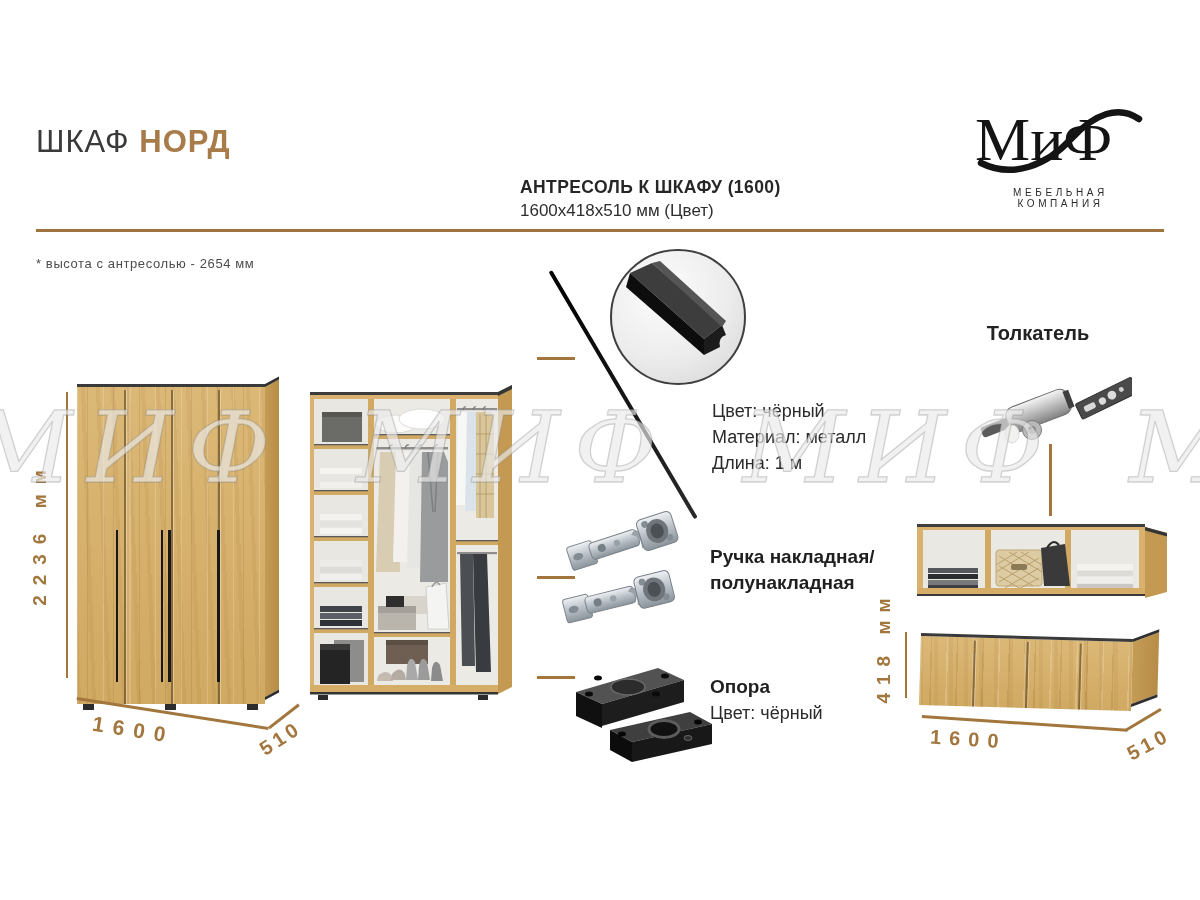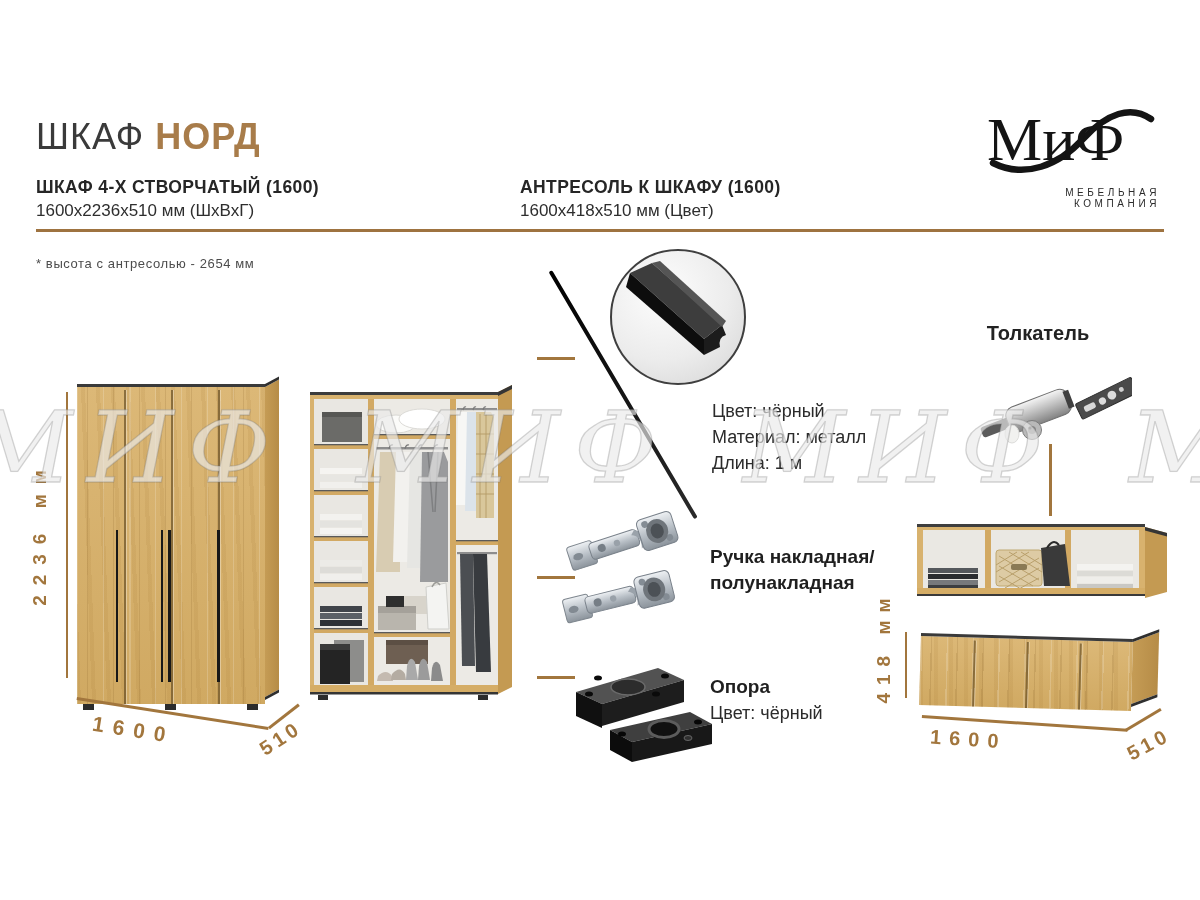--- a/index.html
+++ b/index.html
@@ -2,29 +2,29 @@
 <html><head>
 <meta charset="utf-8">
 <style>
   * { margin:0; padding:0; box-sizing:border-box; }
   html,body { background:#ffffff; }
   body { font-family:"Liberation Sans", sans-serif; }
   #page { position:relative; width:1200px; height:900px; background:#fff; overflow:hidden; }
   .abs { position:absolute; }
 
   
-  .title { left:36px; top:116px; font-size:36px; letter-spacing:1px; color:#3a3a3a; font-weight:400; }
+  .title { left:36px; top:124px; font-size:31px; letter-spacing:1px; color:#3a3a3a; font-weight:400; }
   .title b { color:#a87c4a; font-weight:700; }
   .spec { top:176px; line-height:23px; }
   .spec .nm { font-size:17.5px; font-weight:700; color:#262626; letter-spacing:.4px; }
   .spec .dm { font-size:17px; color:#2e2e2e; }
   .divider { left:36px; top:229px; width:1128px; height:3px; background:#9e7340; }
   .note { left:36px; top:256px; font-size:13px; color:#4c4c4c; letter-spacing:.6px; }
 
-  .logo { right:40px; top:103px; width:175px; text-align:right; }
+  .logo { right:52px; top:103px; width:175px; text-align:center; }
   .logo-sub { font-size:10px; letter-spacing:3.6px; color:#2b2b2b; margin-top:12px; font-weight:500; }
 
   
   .watermark { left:-30px; top:398px; width:1300px; height:105px; z-index:40;
     font-family:"DejaVu Serif", serif; font-style:italic; font-size:100px; line-height:100px;
     letter-spacing:14px; word-spacing:26px; white-space:nowrap; overflow:hidden;
     color:rgba(255,255,255,.55); -webkit-text-stroke:1.3px rgba(115,115,115,.28);
     text-shadow:0 0 1px rgba(130,130,130,.25); pointer-events:none; }
 
   
@@ -71,24 +71,20 @@
   .mezz .w-side { height:68px; width:26px; transform:skewY(-22deg); }
   svg { display:block; }
 </style>
 </head>
 <body>
 
 <div id="page">
 
   <div class="abs title"><span>ШКАФ</span> <b>НОРД</b></div>
 
-  <div class="abs spec" style="left:36px;">
-    <div class="nm">ШКАФ 4-Х СТВОРЧАТЫЙ (1600)</div>
-    <div class="dm">1600x2236x510 мм (ШхВхГ)</div>
-  </div>
   <div class="abs spec" style="left:520px;">
     <div class="nm">АНТРЕСОЛЬ К ШКАФУ (1600)</div>
     <div class="dm">1600x418x510 мм (Цвет)</div>
   </div>
 
   <div class="abs logo">
     <svg width="175" height="72" viewBox="0 0 175 72">
       <path d="M8,60 C40,76 74,62 98,36 C122,10 146,2 166,16" stroke="#141414" stroke-width="6.5" fill="none" stroke-linecap="round"></path>
       <text x="2" y="57" font-family="Liberation Serif, serif" font-size="62" fill="#141414">МиФ</text>
     </svg>

